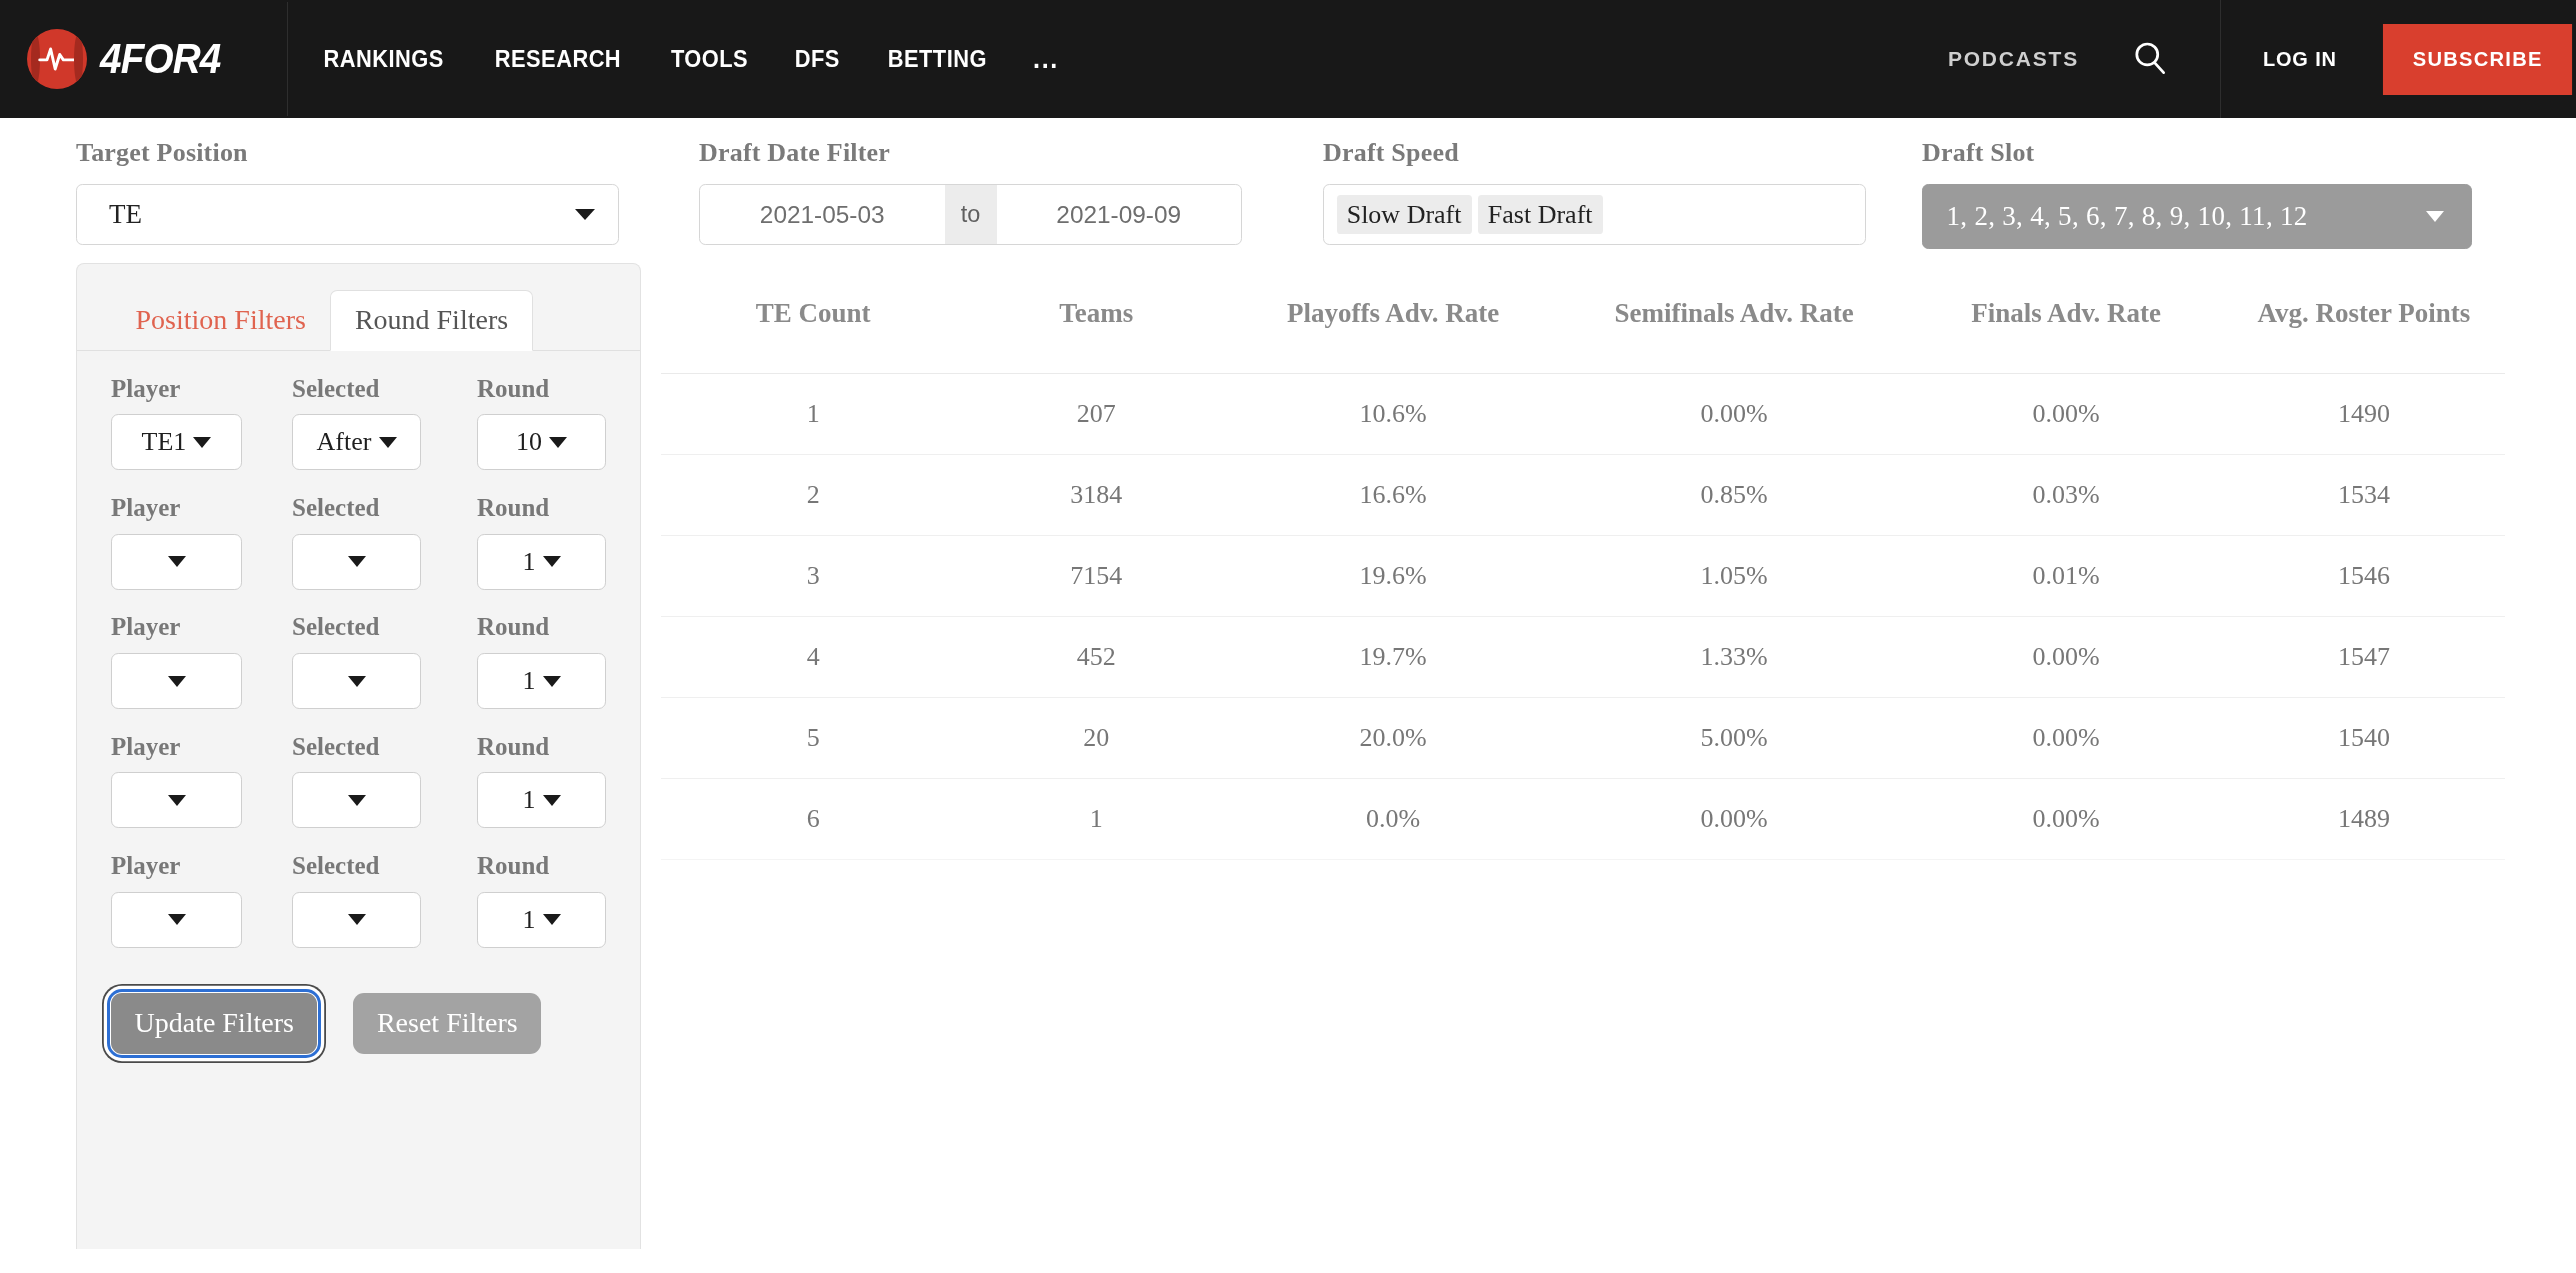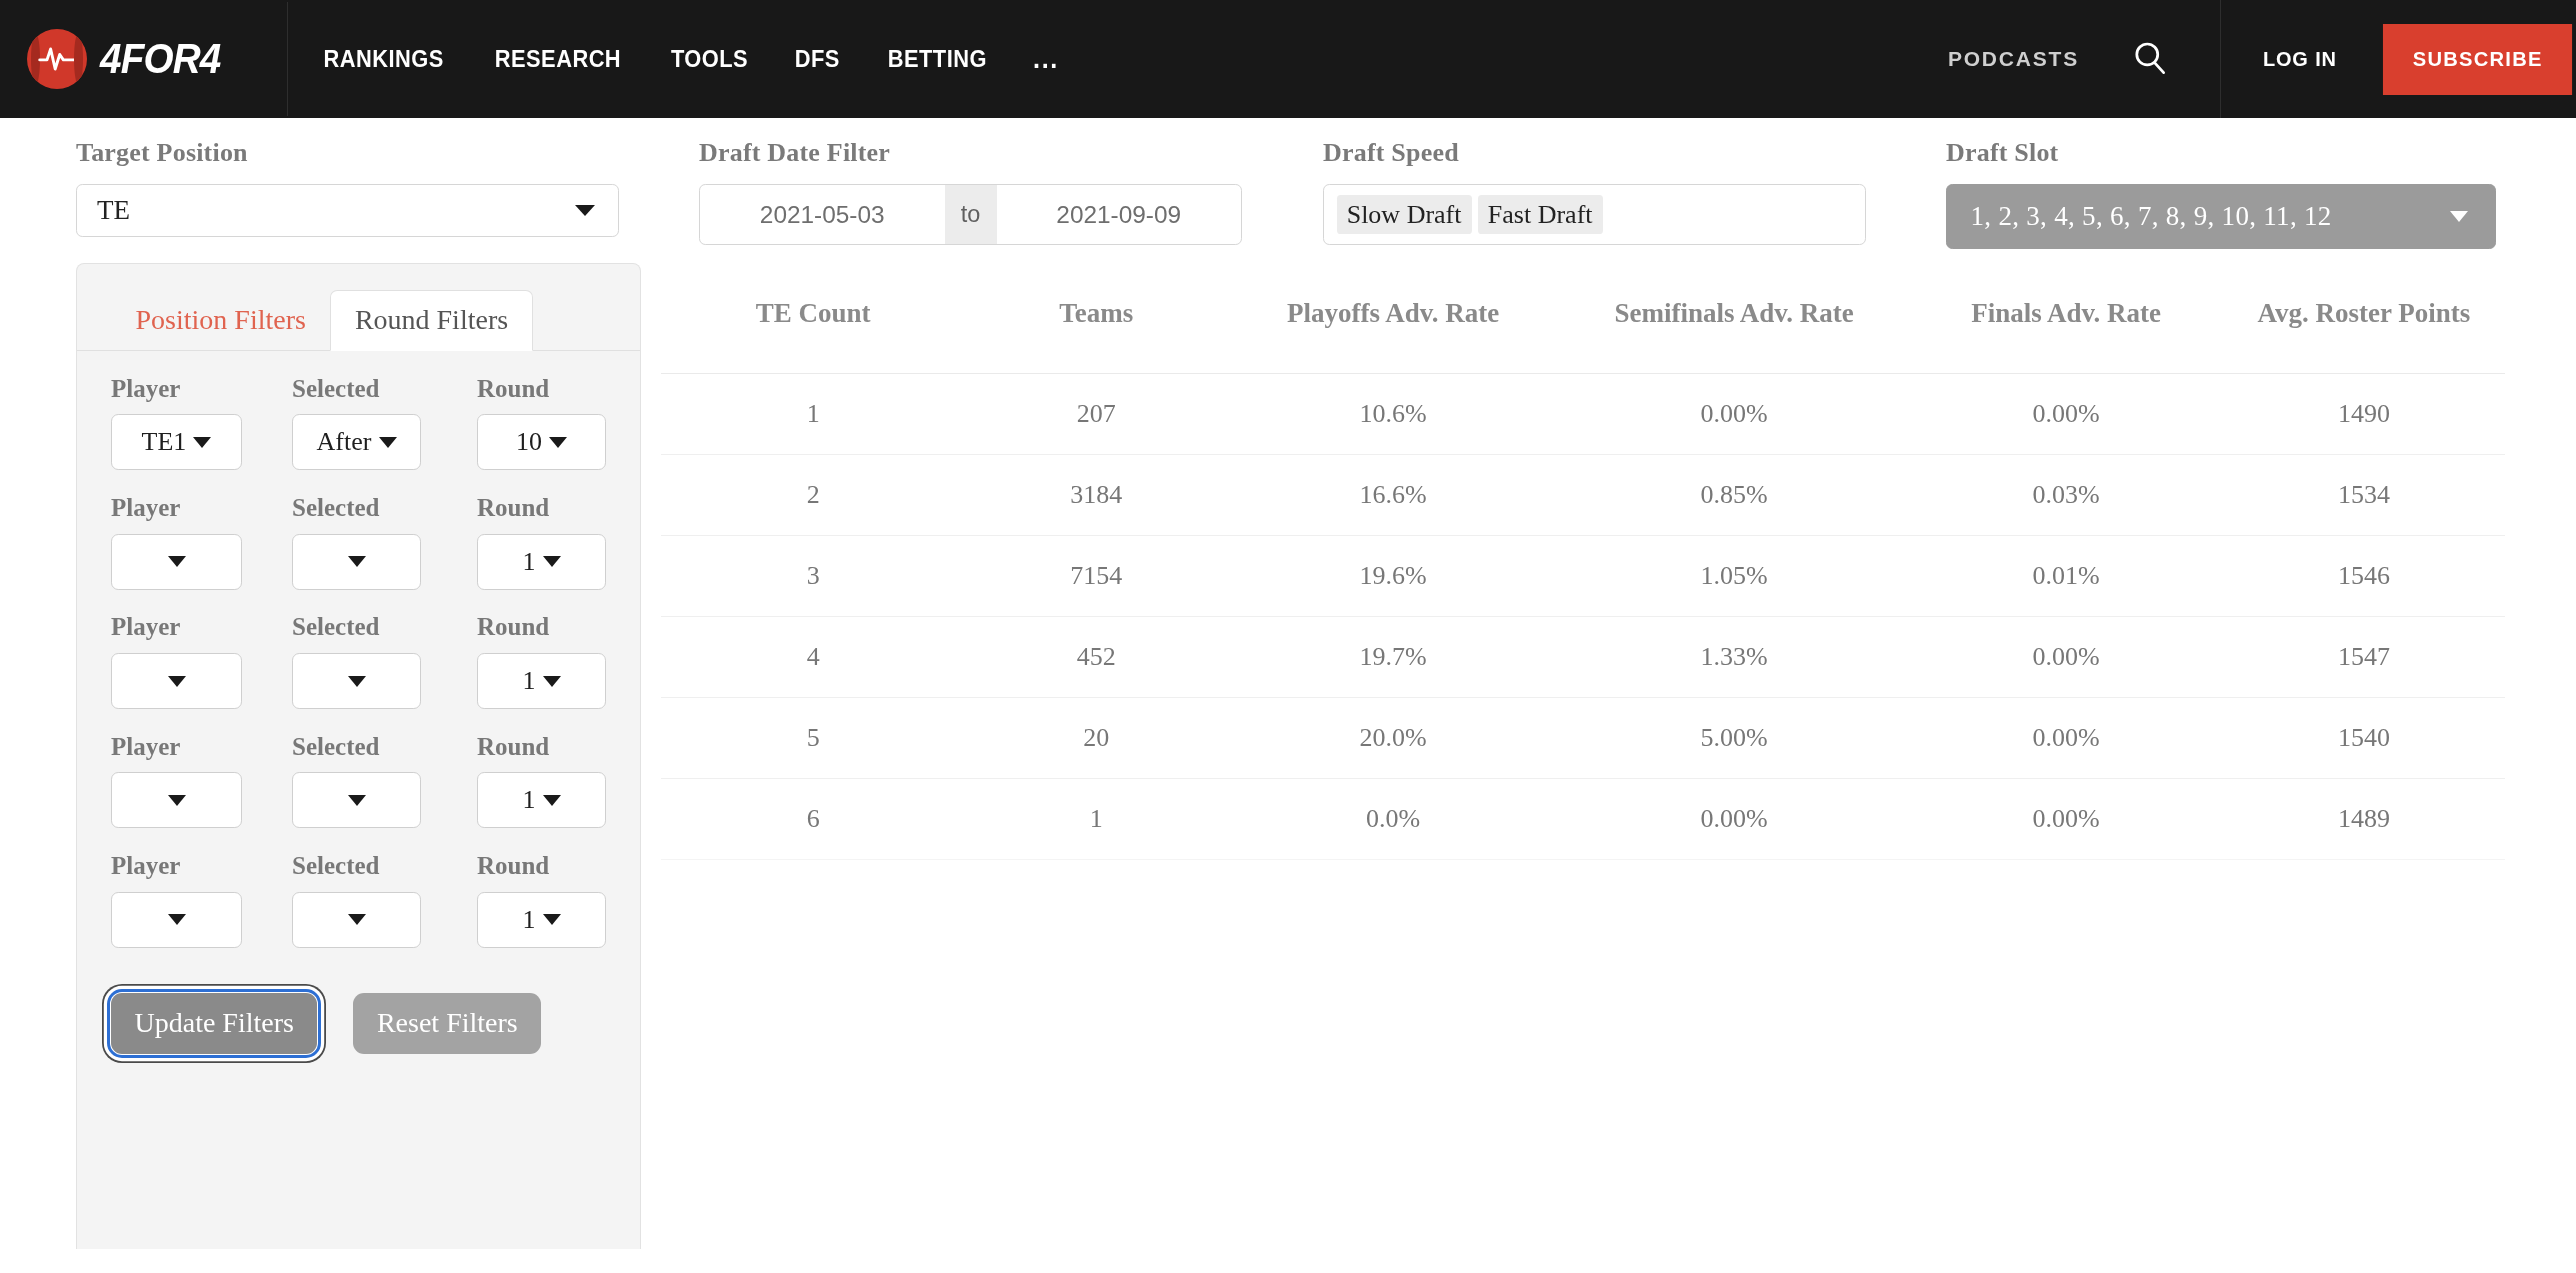--- a/index.html
+++ b/index.html
@@ -136,30 +136,30 @@
     font-weight: bold;
     font-size: 26px;
     color: #7a7a7a;
     margin-bottom: 16.3px;
     letter-spacing: 0.2px;
   }
 
   .g-target   { margin-left: 76px; width: 543px; }
   .g-date     { margin-left: 80px; width: 543px; }
   .g-speed    { margin-left: 81px; width: 543px; }
-  .g-slot     { margin-left: 80px; width: 550px; }
+  .g-slot     { margin-left: 56px; width: 550px; }
 
   .select-box {
-    height: 53px;
+    height: 61px;
     border: 0.9px solid #d6d6d6;
     border-radius: 6.3px;
     background: #fff;
     display: flex;
     align-items: center;
-    padding: 0 20px;
+    padding: 0 32px;
     cursor: pointer;
     position: relative;
   }
   .select-box .sel-val {
     font-size: 27px;
     color: #222;
     font-family: "Liberation Serif", serif;
   }
   .caret {
     position: absolute;

